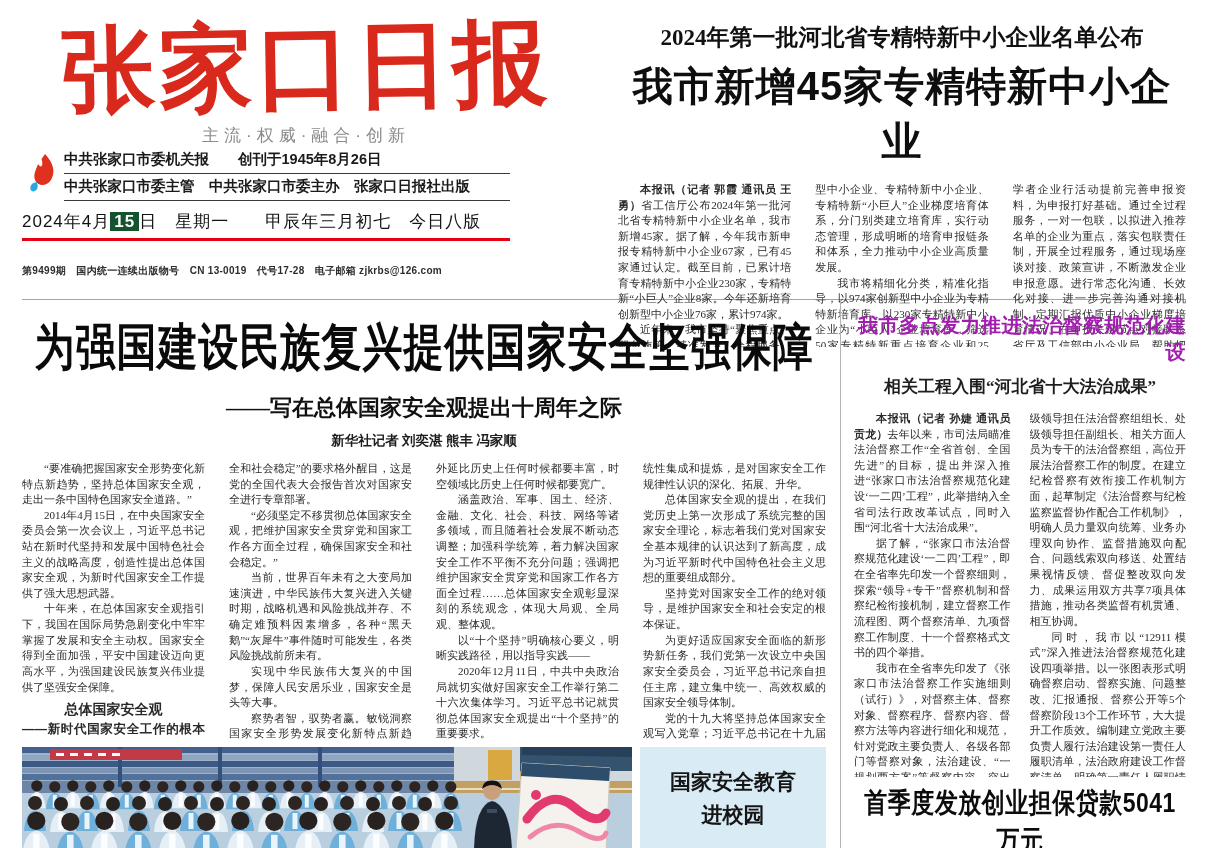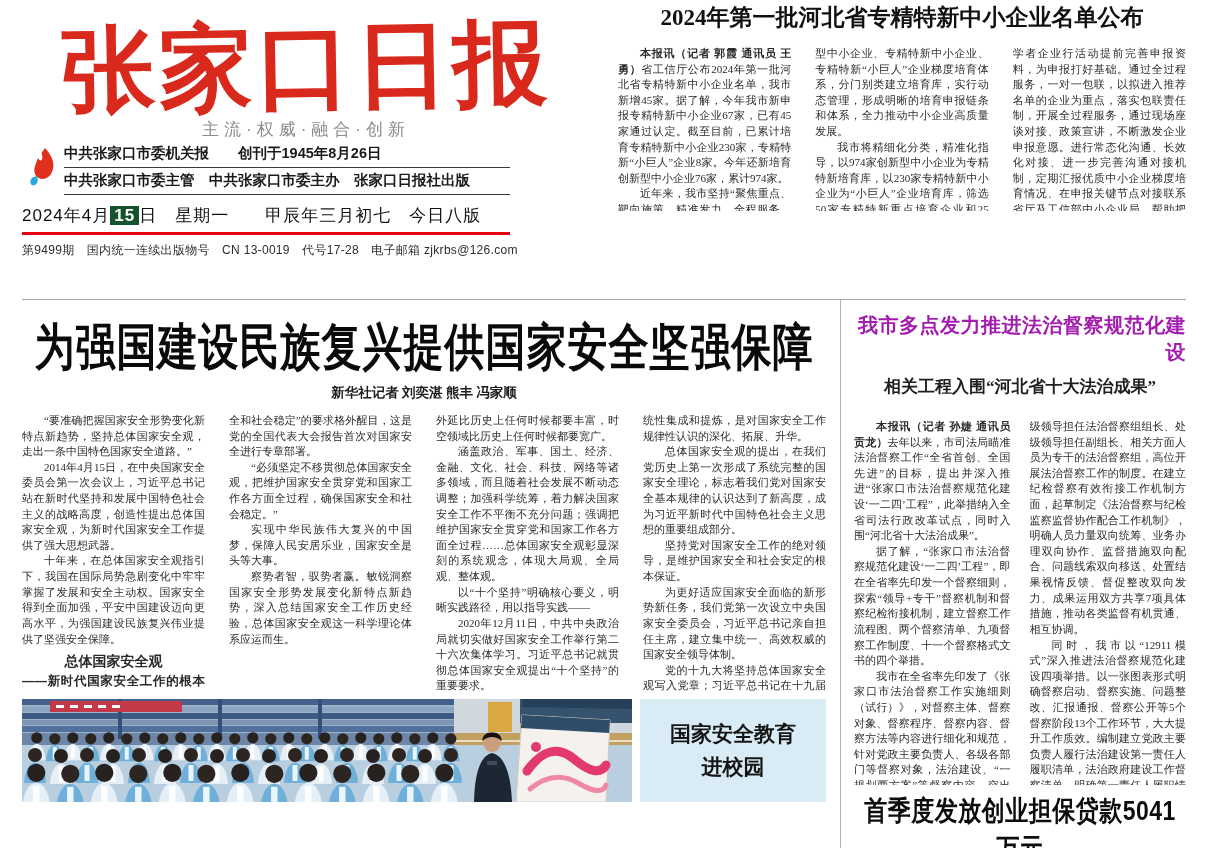--- a/index.html
+++ b/index.html
@@ -7,33 +7,33 @@
        font-family:"Liberation Serif","DejaVu Serif",serif;}
   .page{width:1208px;height:720px;box-sizing:border-box;padding:0 22px;background:#fff;}
 
   
   .top{display:flex;height:300px;border-bottom:1.5px solid #a5a5a5;box-sizing:border-box;}
   .masthead{width:568px;flex:none;padding-top:16px;box-sizing:border-box;}
   .mast-title{font-family:"Liberation Sans","DejaVu Sans",sans-serif;font-weight:900;
               color:#d9291c;font-size:94px;line-height:1.08;text-align:center;
               letter-spacing:4px;transform:rotate(-1deg);}
   .mast-slogan{text-align:center;color:#8b8b8b;font-size:17px;letter-spacing:5px;
-               font-family:"Liberation Sans",sans-serif;margin-top:0;}
+               font-family:"Liberation Sans",sans-serif;margin-top:6px;}
   .org-block{width:488px;position:relative;padding-left:42px;box-sizing:border-box;
              font-family:"Liberation Sans",sans-serif;font-weight:bold;font-size:14.5px;color:#1a1a1a;}
   .logo{position:absolute;left:6px;top:4px;width:30px;height:46px;}
   .org-line{border-bottom:1.5px solid #3a3a3a;padding:3px 0 4px;white-space:nowrap;}
   .date-line{font-family:"Liberation Sans",sans-serif;font-size:17px;color:#111;margin-top:9px;
              font-weight:500;letter-spacing:1px;}
   .date-day{background:#14532d;color:#fff;padding:0 4px;font-weight:bold;}
   .red-rule{height:3px;background:#e60012;margin-top:5px;width:488px;}
-  .issue-line{font-family:"Liberation Sans",sans-serif;font-weight:normal;font-size:12px;
-              color:#2d2d2d;margin-top:7px;letter-spacing:.3px;}
-
-  .top-article{flex:1;padding:2px 0 0 28px;box-sizing:border-box;}
+  .issue-line{font-family:"Liberation Sans",sans-serif;font-weight:bold;font-size:10px;
+              color:#2d2d2d;margin-top:23px;letter-spacing:.3px;}
+
+  .top-article{flex:1;padding:22px 0 0 28px;box-sizing:border-box;}
   .kicker{text-align:center;font-weight:bold;font-size:23px;color:#111;}
   .top-headline{text-align:center;font-family:"Liberation Sans",sans-serif;font-weight:900;
                 font-size:40px;margin-top:6px;letter-spacing:1px;color:#0e0e0e;}
   .cols{display:flex;gap:24px;text-align:justify;}
   .top-cols{margin-top:13px;height:165px;overflow:hidden;}
   .col{flex:1;font-size:11px;line-height:1.42;color:#2a2a2a;overflow:hidden;}
   p.p{text-indent:2em;margin:0;}
   p.p.cont{text-indent:0;}
   .lead{font-weight:bold;}
 
@@ -51,21 +51,21 @@
   .sec-h2{font-family:"Liberation Sans",sans-serif;font-weight:bold;font-size:12.5px;margin:0 0 3px;}
   .photo-row{display:flex;gap:8px;margin-top:8px;height:103px;}
   .photo{width:610px;flex:none;}
   .caption-box{flex:1;background:#d9ebf5;display:flex;flex-direction:column;justify-content:center;
                text-align:center;font-weight:bold;font-size:21px;line-height:1.55;color:#151515;}
 
   .right-art{flex:1;border-left:1px solid #b3b3b3;padding:12px 0 0 13px;box-sizing:border-box;}
   .law-headline{font-family:"Liberation Sans",sans-serif;font-weight:900;font-size:20px;
                 text-align:right;letter-spacing:.5px;color:#a21caf;}
   .law-sub{text-align:center;font-weight:bold;font-size:17px;margin-top:9px;}
-  .law-cols{margin-top:21px;height:366px;overflow:hidden;gap:19px;}
+  .law-cols{margin-top:13px;height:366px;overflow:hidden;gap:19px;}
   .bottom-headline{font-family:"Liberation Sans",sans-serif;font-weight:900;font-size:23px;
                    text-align:center;margin-top:14px;transform:scaleY(1.2);letter-spacing:.5px;
                    color:#0c0c0c;}
 </style>
 </head>
 <body>
 
 <div class="page">
 
   <div class="top">
@@ -82,53 +82,56 @@
       </div>
       <div class="date-line">
         <span>2024年4月</span><span class="date-day">15</span><span>日　星期一　　甲辰年三月初七　今日八版</span>
       </div>
       <div class="red-rule"></div>
       <div class="issue-line">第9499期　国内统一连续出版物号　CN 13-0019　代号17-28　电子邮箱 zjkrbs@126.com</div>
     </div>
 
     <div class="top-article">
       <div class="kicker">2024年第一批河北省专精特新中小企业名单公布</div>
+      <div class="top-headline">我市新增45家专精特新中小企业</div>
       <div class="cols top-cols">
         <div class="col">
           <p class="p"><b class="lead">本报讯（记者 郭霞 通讯员 王勇）</b><span>省工信厅公布2024年第一批河北省专精特新中小企业名单，我市新增45家。据了解，今年我市新申报专精特新中小企业67家，已有45家通过认定。截至目前，已累计培育专精特新中小企业230家，专精特新“小巨人”企业8家。今年还新培育创新型中小企业76家，累计974家。</span></p>
           <p class="p">近年来，我市坚持“聚焦重点、靶向施策、精准发力、全程服务、协同攻坚”的工作思路，不断健全完善创新</p>
         </div>
         <div class="col">
           <p class="p cont">型中小企业、专精特新中小企业、专精特新“小巨人”企业梯度培育体系，分门别类建立培育库，实行动态管理，形成明晰的培育申报链条和体系，全力推动中小企业高质量发展。</p>
           <p class="p">我市将精细化分类，精准化指导，以974家创新型中小企业为专精特新培育库，以230家专精特新中小企业为“小巨人”企业培育库，筛选50家专精特新重点培育企业和25家“小巨人”重点培育企业，结合央企运行质效提升工作，开展“百场万家”专家</p>
         </div>
         <div class="col">
           <p class="p cont">学者企业行活动提前完善申报资料，为申报打好基础。通过全过程服务，一对一包联，以拟进入推荐名单的企业为重点，落实包联责任制，开展全过程服务，通过现场座谈对接、政策宣讲，不断激发企业申报意愿。进行常态化沟通、长效化对接、进一步完善沟通对接机制，定期汇报优质中小企业梯度培育情况、在申报关键节点对接联系省厅及工信部中小企业局，帮助把关重点企业申报资料、切实提升申报企业通过率。</p>
         </div>
       </div>
     </div>
   </div>
 
   <div class="lower">
 
     <div class="main-art">
       <div class="main-headline">为强国建设民族复兴提供国家安全坚强保障</div>
+      <div class="main-sub">——写在总体国家安全观提出十周年之际</div>
       <div class="main-byline">新华社记者 刘奕湛 熊丰 冯家顺</div>
       <div class="cols main-cols">
         <div class="col">
           <p class="p">“要准确把握国家安全形势变化新特点新趋势，坚持总体国家安全观，走出一条中国特色国家安全道路。”</p>
           <p class="p">2014年4月15日，在中央国家安全委员会第一次会议上，习近平总书记站在新时代坚持和发展中国特色社会主义的战略高度，创造性提出总体国家安全观，为新时代国家安全工作提供了强大思想武器。</p>
           <p class="p">十年来，在总体国家安全观指引下，我国在国际局势急剧变化中牢牢掌握了发展和安全主动权。国家安全得到全面加强，平安中国建设迈向更高水平，为强国建设民族复兴伟业提供了坚强安全保障。</p>
           <div class="sec-h1">总体国家安全观</div>
           <div class="sec-h2">——新时代国家安全工作的根本遵循和行动指南</div>
 
         </div>
         <div class="col">
           <p class="p cont">全和社会稳定”的要求格外醒目，这是党的全国代表大会报告首次对国家安全进行专章部署。</p>
           <p class="p">“必须坚定不移贯彻总体国家安全观，把维护国家安全贯穿党和国家工作各方面全过程，确保国家安全和社会稳定。”</p>
+          <p class="p">当前，世界百年未有之大变局加速演进，中华民族伟大复兴进入关键时期，战略机遇和风险挑战并存、不确定难预料因素增多，各种“黑天鹅”“灰犀牛”事件随时可能发生，各类风险挑战前所未有。</p>
           <p class="p">实现中华民族伟大复兴的中国梦，保障人民安居乐业，国家安全是头等大事。</p>
           <p class="p">察势者智，驭势者赢。敏锐洞察国家安全形势发展变化新特点新趋势，深入总结国家安全工作历史经验，总体国家安全观这一科学理论体系应运而生。</p>
 
         </div>
         <div class="col">
           <p class="p cont">外延比历史上任何时候都要丰富，时空领域比历史上任何时候都要宽广。</p>
           <p class="p">涵盖政治、军事、国土、经济、金融、文化、社会、科技、网络等诸多领域，而且随着社会发展不断动态调整；加强科学统筹，着力解决国家安全工作不平衡不充分问题；强调把维护国家安全贯穿党和国家工作各方面全过程……总体国家安全观彰显深刻的系统观念，体现大局观、全局观、整体观。</p>
           <p class="p">以“十个坚持”明确核心要义，明晰实践路径，用以指导实践——</p>
           <p class="p">2020年12月11日，中共中央政治局就切实做好国家安全工作举行第二十六次集体学习。习近平总书记就贯彻总体国家安全观提出“十个坚持”的重要要求。</p>
           <p class="p">坚持党对国家安全工作的绝对领导，坚持中国特色国家安全道路，坚持以人民安全为宗旨，坚持统筹发展和安全……“十个坚持”，对总体国家安全观进行系</p>

